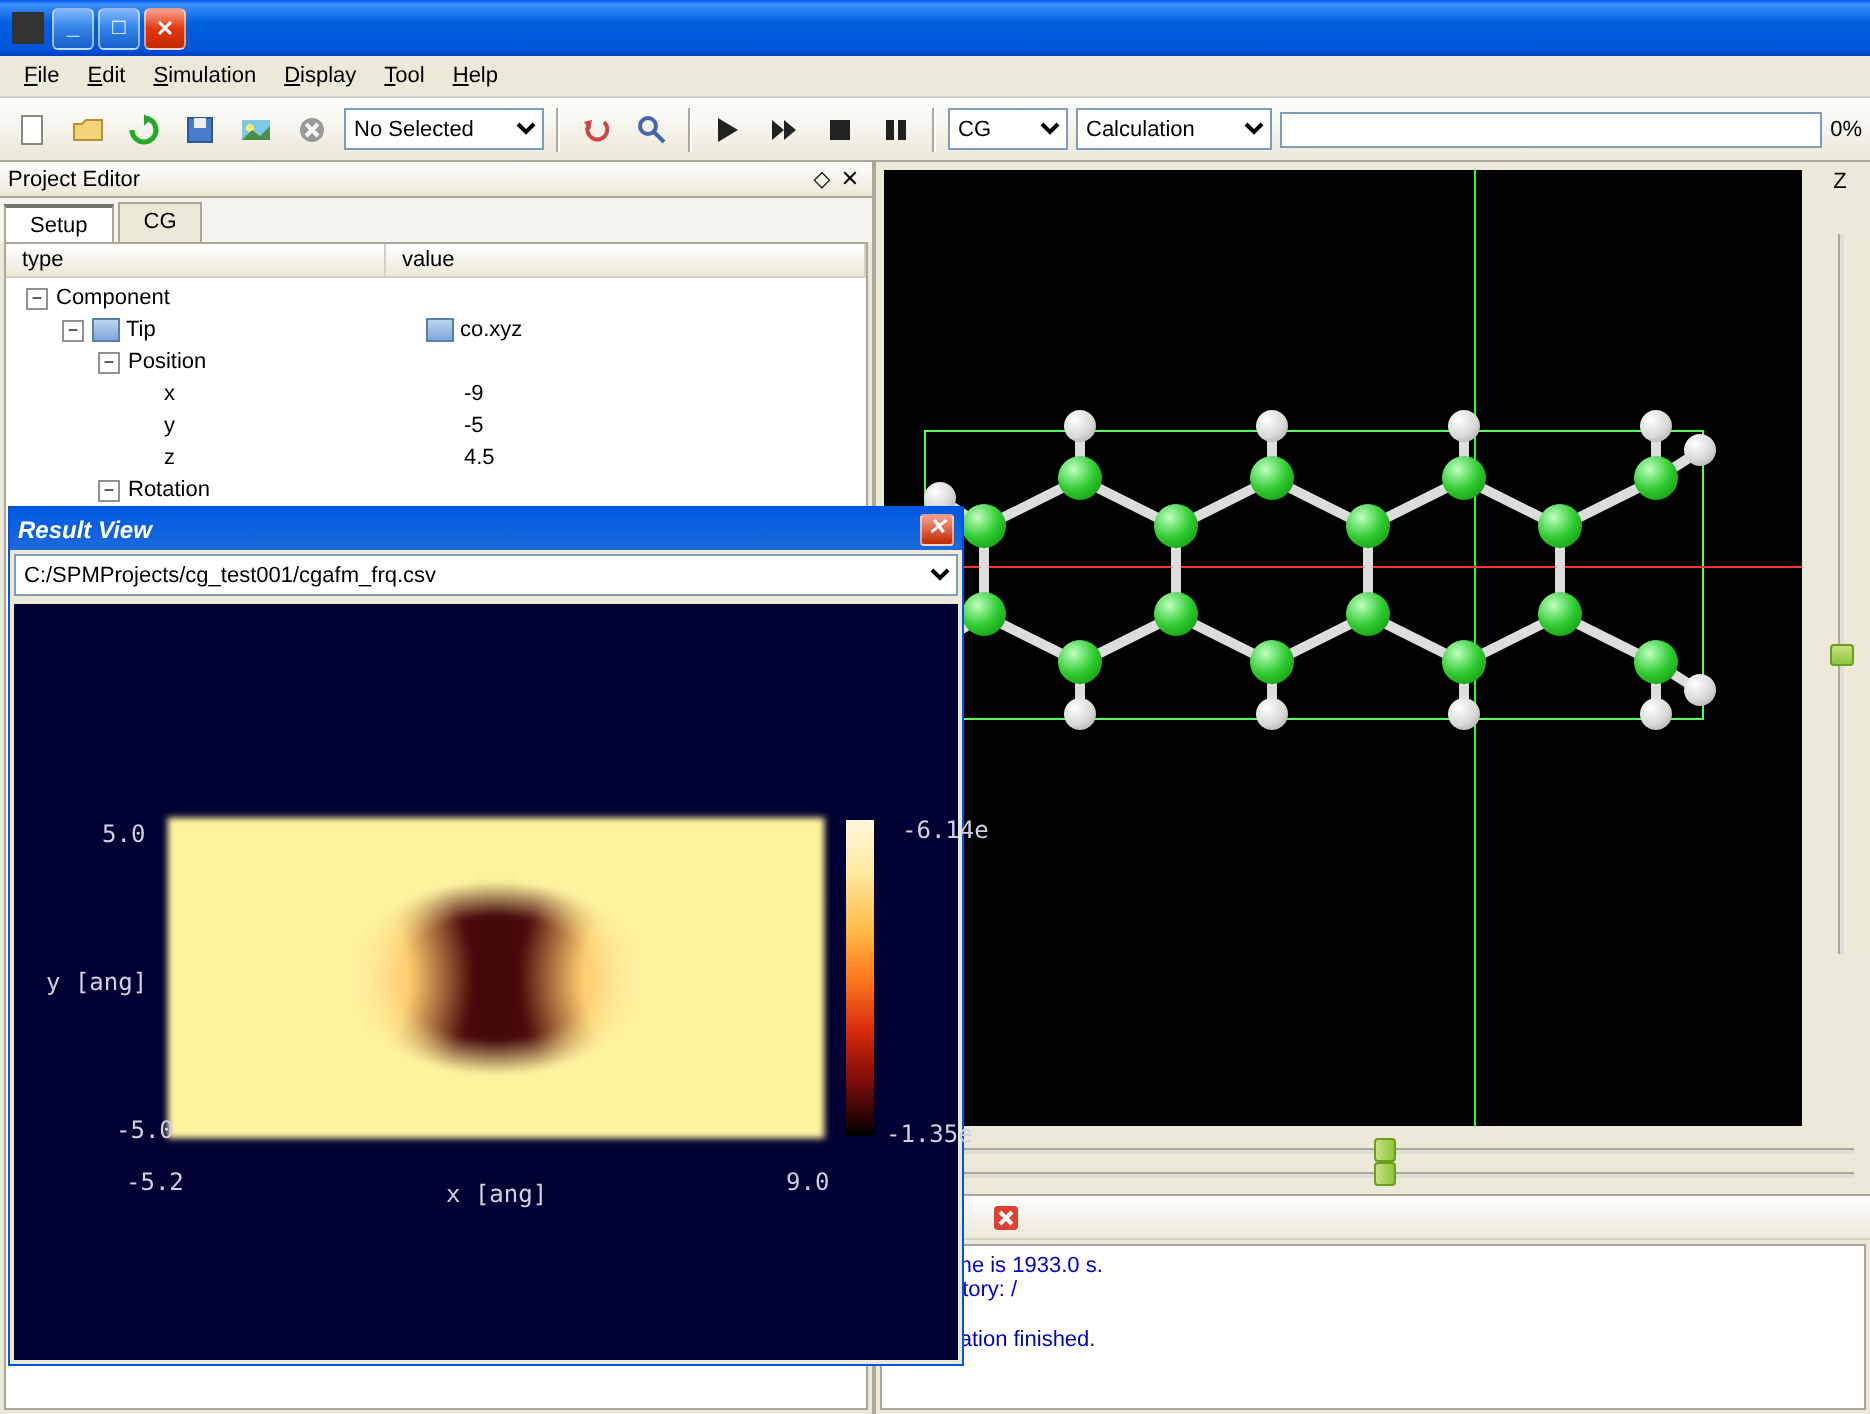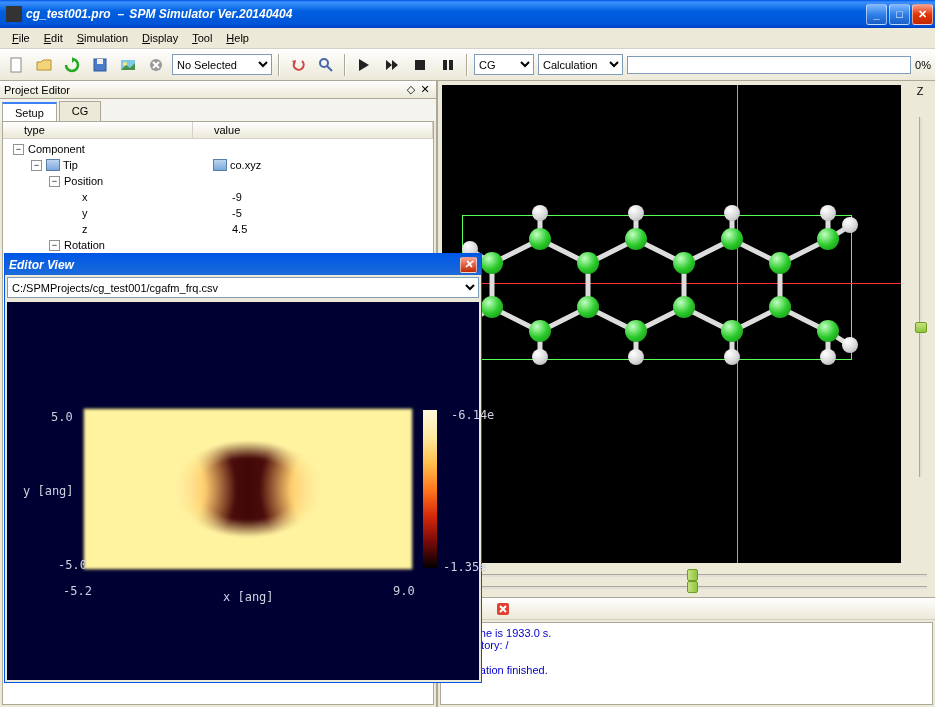--- a/index.html
+++ b/index.html
@@ -24,24 +24,24 @@
 .progress { flex: 1; height: 18px; border: 1px solid #7f9db9; background: white; }
 
 .mainarea { position: absolute; top: 81px; left: 0; right: 0; bottom: 0; display: flex; }
 
 .projecteditor { width: 438px; background: #ece9d8; border-right: 2px solid #aca899; display: flex; flex-direction: column; }
 .pe-title { height: 18px; background: linear-gradient(to bottom, #fefefe, #ece9d8); border-bottom: 1px solid #aca899; padding: 1px 4px; display: flex; align-items: center; }
 .pe-title .t { flex: 1; }
 .pe-title .ctrlbtn { width: 14px; height: 14px; text-align: center; cursor: pointer; font-family: Arial; }
 .tabs { display: flex; padding: 2px 2px 0; background: #f4f3ee; }
 .tab { padding: 3px 12px; border: 1px solid #aca899; border-bottom: none; background: #ece9d8; margin-right: 2px; cursor: pointer; }
-.tab.active { background: white; border-top: 2px solid #3b82f6; position: relative; top: 1px; }
+.tab.active { background: white; border-top: 2px solid #737373; position: relative; top: 1px; }
 .tree { flex: 1; background: white; border: 1px solid #aca899; margin: 0 2px 2px; overflow: hidden; position: relative; }
 .tree-hdr { display: flex; background: linear-gradient(to bottom, #fff, #ece9d8); border-bottom: 1px solid #d4d0c8; }
-.tree-hdr div { padding: 2px 21px; border-right: 1px solid #d4d0c8; }
+.tree-hdr div { padding: 2px 8px; border-right: 1px solid #d4d0c8; }
 .th-type { width: 190px; } .th-val { flex: 1; }
 .tree-body { padding: 2px 0; }
 .row { display: flex; align-items: center; height: 16px; }
 .row .indent { display: inline-block; }
 .row .exp { width: 11px; height: 11px; border: 1px solid #919191; font-size: 9px; line-height: 9px; text-align: center; margin-right: 4px; cursor: pointer; background: white; }
 .row .fico { width: 14px; height: 12px; background: linear-gradient(to bottom, #bcd5f0, #7ca8dd); margin-right: 3px; border: 1px solid #5a7fa8; }
 .row .lbl { width: 150px; }
 .row .val { color: #000; }
 
 .rightpane { flex: 1; display: flex; flex-direction: column; }
@@ -87,21 +87,20 @@
    filter: blur(1.5px);
 }
 .cbar { position: absolute; left: 416px; top: 108px; width: 14px; height: 158px; background: linear-gradient(to bottom, #fff8dc, #ffe9a0, #ffc04e, #ff7a1e, #d82a0a, #780a0a, #000); }
 .axlabel { position: absolute; color: #d0d0e0; font-family: monospace; font-size: 12px; }
 </style>
 </head>
 <body>
 
 <div class="titlebar">
   <span class="icon"></span>
-  <span class="title">cg_test001.pro － SPM Simulator Ver.20140404</span>
   <div class="winbtns">
     <div class="winbtn min">_</div>
     <div class="winbtn max">□</div>
     <div class="winbtn close">✕</div>
   </div>
 </div>
 
 <div class="menubar">
   <span><u>F</u>ile</span>
   <span><u>E</u>dit</span>
@@ -178,21 +177,21 @@
       </svg>
     </div>
   <div class="tbtn">
       <svg width="14" height="14">
         <rect x="2" y="2" width="4" height="10" fill="#222"></rect>
         <rect x="8" y="2" width="4" height="10" fill="#222"></rect>
       </svg>
     </div>
   <div class="sep"></div>
   <select style="width:60px"><option>CG</option></select>
-  <select style="width:85px"><option>Calculation</option></select>
+  <select style="width:98px"><option>Calculation</option></select>
   <div class="progress"></div>
   <span>0%</span>
 </div>
 
 <div class="mainarea">
 
   <div class="projecteditor">
     <div class="pe-title">
       <span class="t">Project Editor</span>
       <span class="ctrlbtn">◇</span>
@@ -364,21 +363,21 @@
         <div>ut directory: /</div>
         <br>
         <div>r calculation finished.</div>
       </div>
     </div>
   </div>
 </div>
 
 <div class="resultview">
   <div class="rv-title">
-    <span class="t">Editor View</span>
+    <span class="t">Result View</span>
     <span class="closebtn">✕</span>
   </div>
   <div class="rv-combo">
     <select><option>C:/SPMProjects/cg_test001/cgafm_frq.csv</option></select>
   </div>
   <div class="rv-plot">
     <div class="heatmap"></div>
     <div class="cbar"></div>
     <span class="axlabel" style="left:444px;top:106px">-6.14e</span>
     <span class="axlabel" style="left:436px;top:258px">-1.35e</span>

